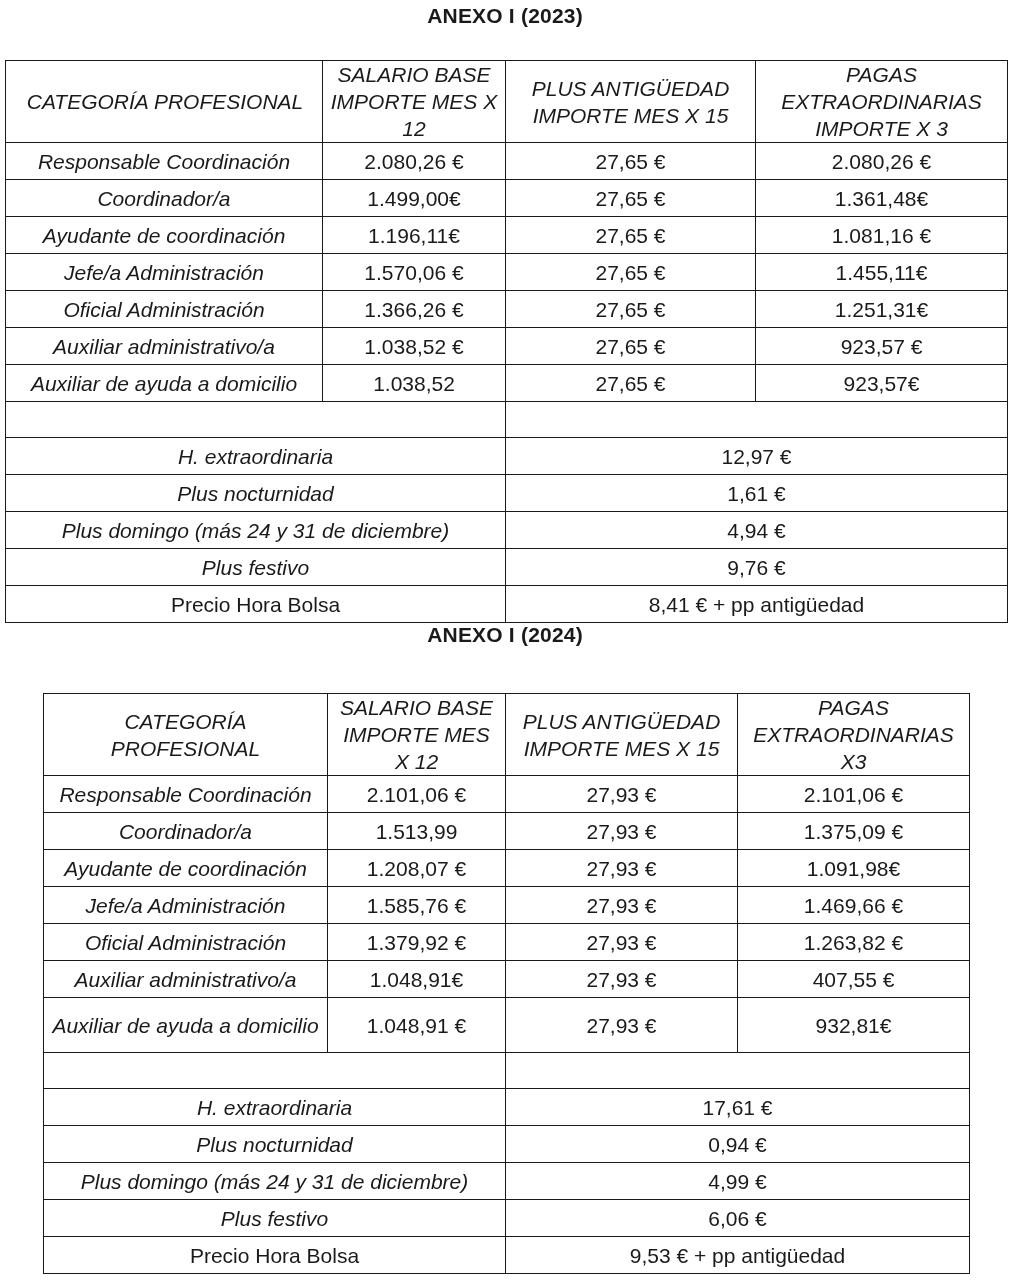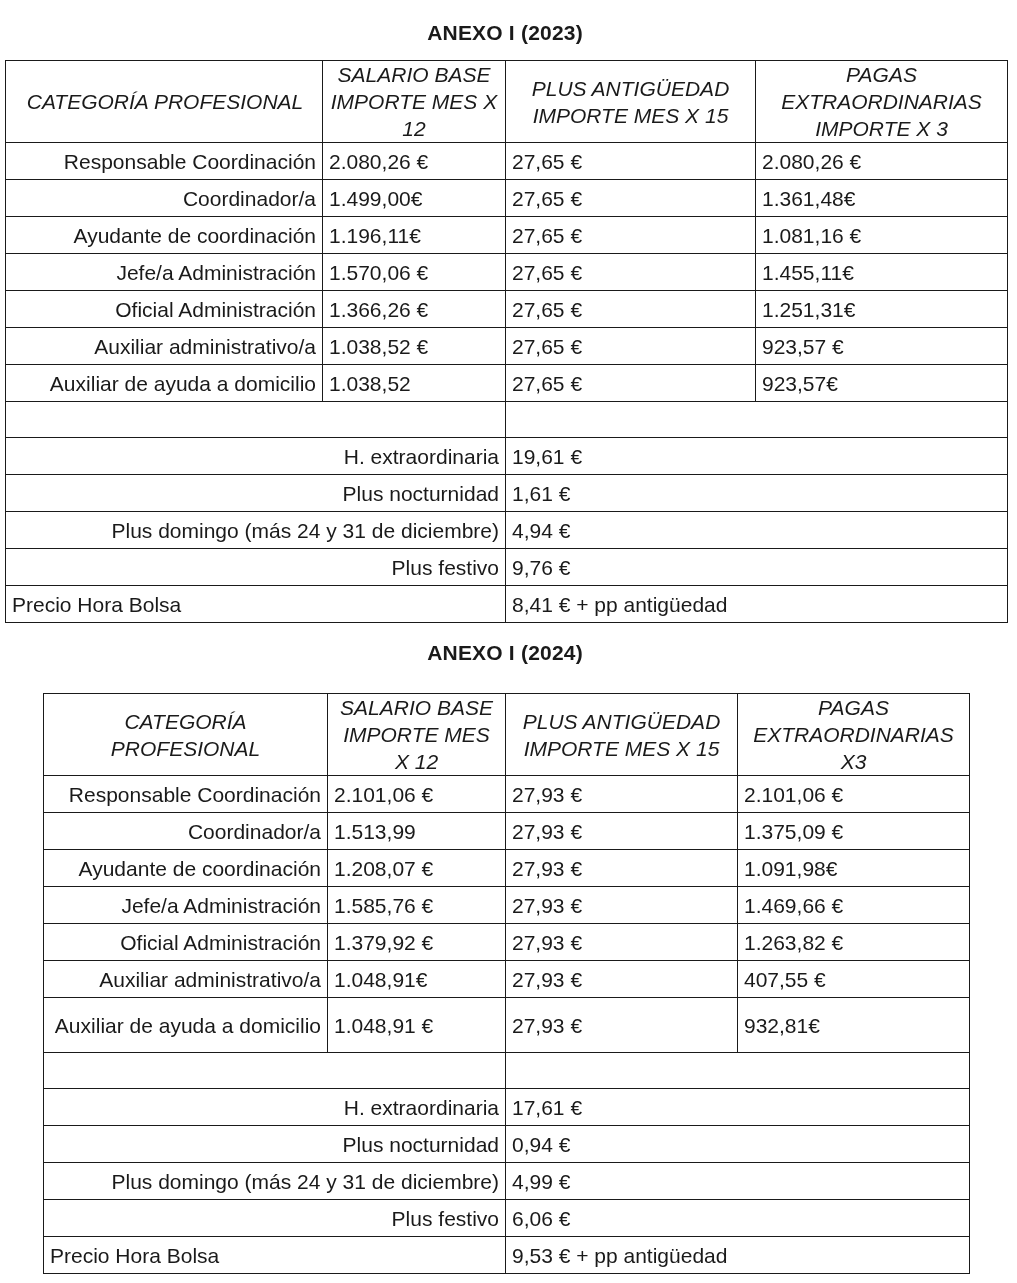--- a/index.html
+++ b/index.html
@@ -4,33 +4,33 @@
   <style>
     html, body { margin: 0; padding: 0; background: #ffffff; }
     body {
       width: 1017px; height: 1283px; position: relative; overflow: hidden;
       font-family: "Liberation Sans", sans-serif; color: #1a1a1a;
     }
     .title {
       position: absolute; left: 0; width: 1010px; text-align: center;
       font-weight: bold; font-size: 21px; letter-spacing: 0.2px;
     }
-    #title1 { top: 21px; }
-    #title2 { top: 641px; }
+    #title1 { top: 4px; }
+    #title2 { top: 623px; }
     table {
       position: absolute; border-collapse: collapse; table-layout: fixed;
       font-size: 21px;
     }
     td, th {
       border: 1.6px solid #1a1a1a; padding: 0 6px; font-weight: normal;
       line-height: 25px; vertical-align: middle;
     }
     th { font-style: italic; text-align: center; line-height: 27px; }
-    td.c { text-align: left; }
-    td.l { text-align: right; }
+    td.c { text-align: center; }
+    td.l { text-align: center; font-style: italic; }
     #t1 { left: 5px; top: 60px; width: 1002px; }
     #t2 { left: 43px; top: 693px; width: 926px; }
     #t1 th.cat { text-align: center; padding-left: 8px; }
     .blank td { height: 35px; }
   </style>
 </head>
 <body>
 
 <div id="title1" class="title">ANEXO I (2023)</div>
 <table id="t1">
@@ -92,21 +92,21 @@
         <td class="c">923,57€</td>
       </tr>
     </tbody>
   <tbody id="t1-extras">
       <tr class="blank">
         <td colspan="2"></td>
         <td colspan="2"></td>
       </tr>
       <tr style="height: 37px;">
         <td colspan="2" class="l">H. extraordinaria</td>
-        <td colspan="2" class="c">19,61 €</td>
+        <td colspan="2" class="c">12,97 €</td>
       </tr>
       <tr style="height: 37px;">
         <td colspan="2" class="l">Plus nocturnidad</td>
         <td colspan="2" class="c">1,61 €</td>
       </tr>
       <tr style="height: 37px;">
         <td colspan="2" class="l">Plus domingo (más 24 y 31 de diciembre)</td>
         <td colspan="2" class="c">4,94 €</td>
       </tr>
       <tr style="height: 37px;">

